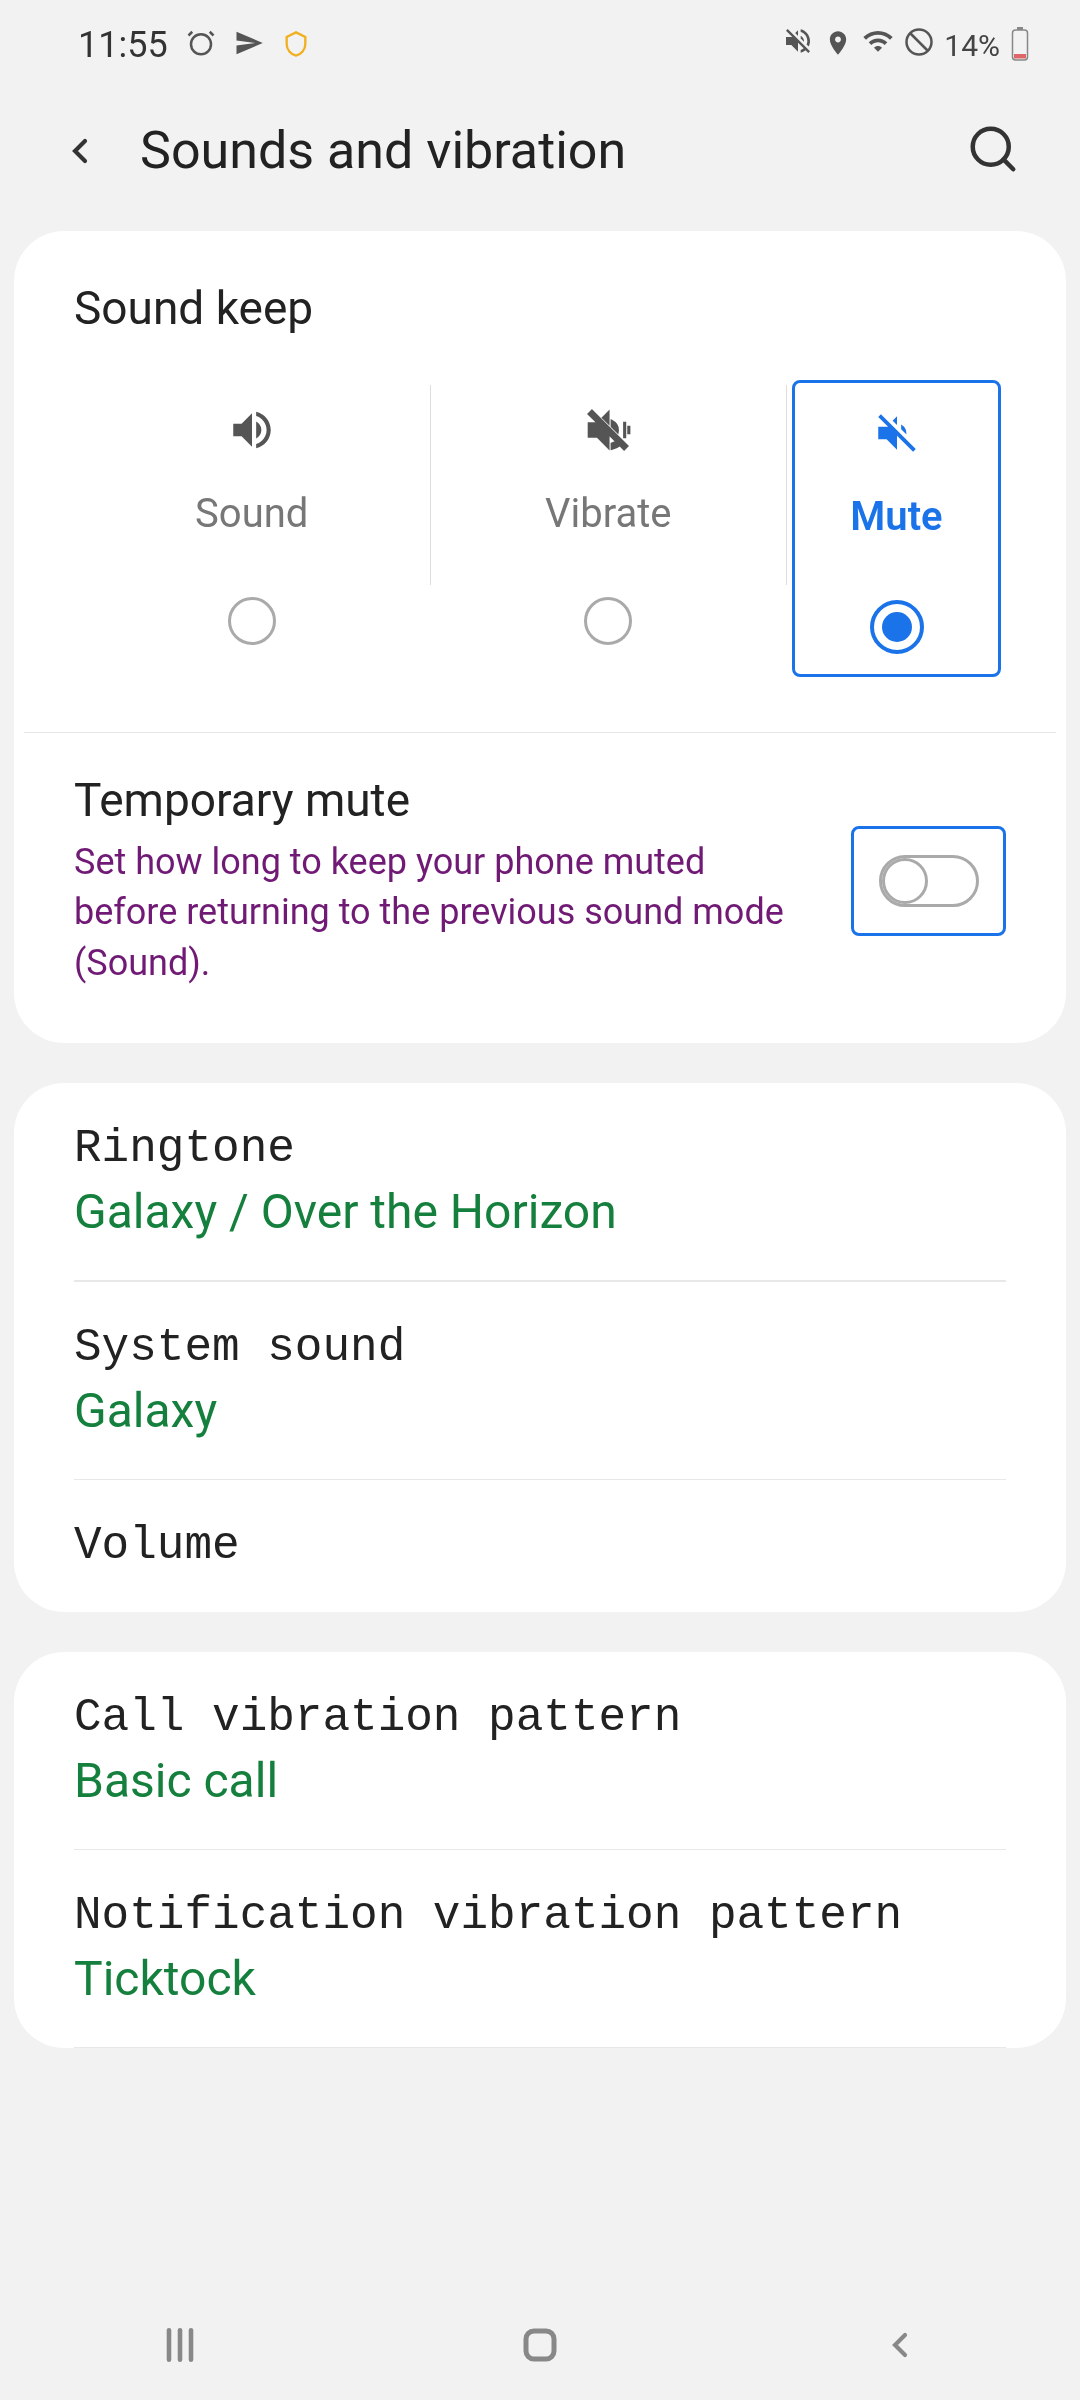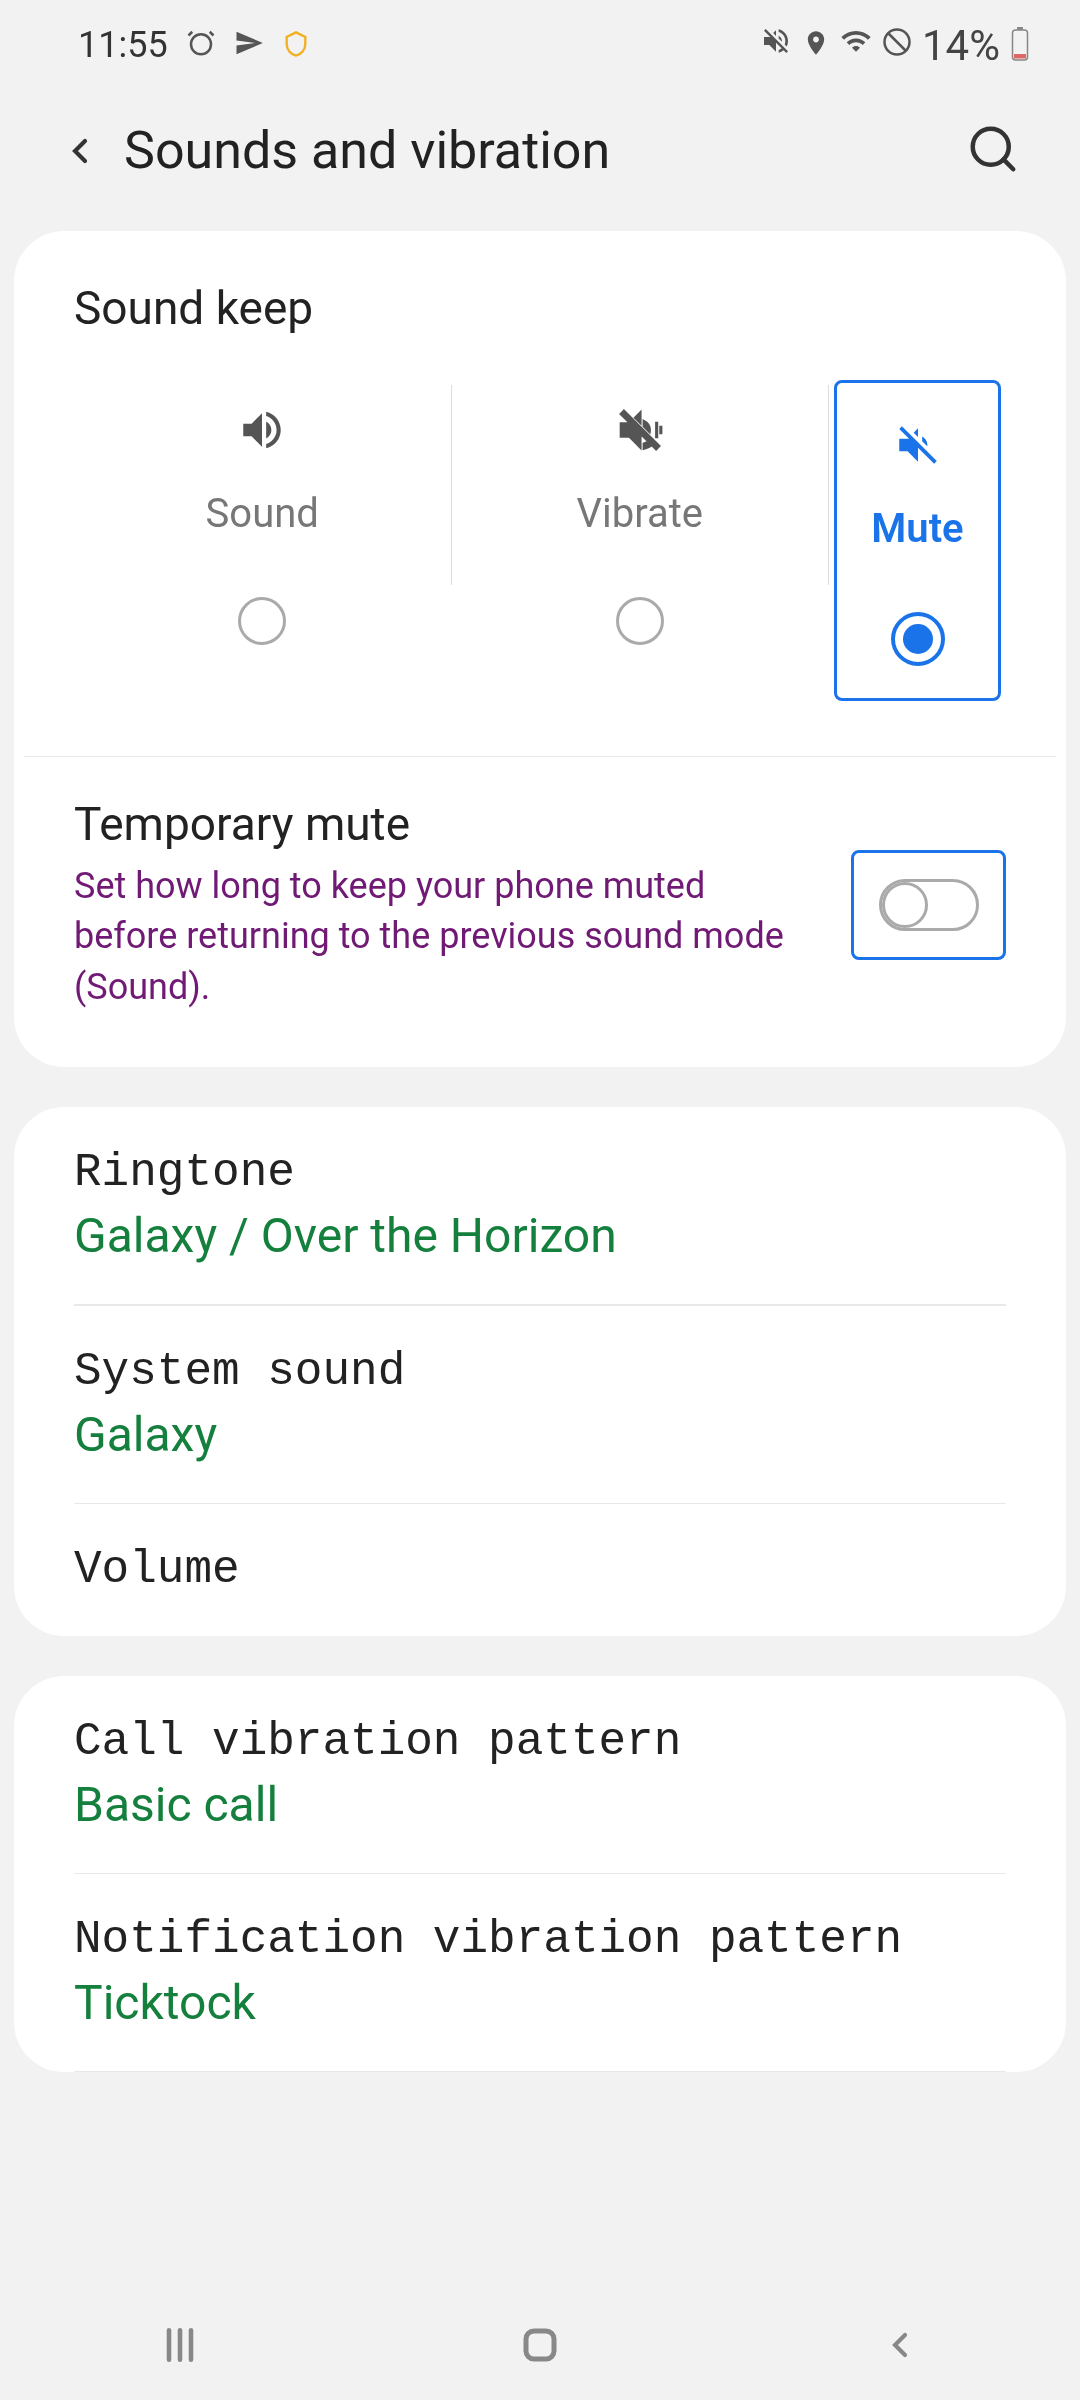--- a/index.html
+++ b/index.html
@@ -21,21 +21,21 @@
       color: #444;
     }
     .status-left { display: flex; align-items: flex-end; gap: 18px; }
     .status-right { display: flex; align-items: center; gap: 10px; }
     .status-time { font-weight: 400; color: #333; font-size: 36px;}
     .status-icon { color: #555; }
     .header {
       display: flex;
       align-items: center;
       padding: 30px 60px 50px 60px;
-      gap: 24px;
+      gap: 40px;
     }
     .header-back { color: #333; display: flex; align-items: center; cursor: pointer; }
     .header-title { font-size: 52px; font-weight: 400; color: #222; flex: 1; }
     .header-search { color: #333; cursor: pointer; }
     .card {
       background: #fff;
       border-radius: 50px;
       margin: 0 14px 40px 14px;
       padding: 0;
     }
@@ -68,24 +68,24 @@
     .mode-icon { height: 60px; display: flex; align-items: center; justify-content: center; color: #555; }
     .mode-label { font-size: 40px; color: #777; margin-top: 30px; }
     .mode-radio {
       width: 48px; height: 48px; border-radius: 50%;
       border: 3px solid #aaa; margin-top: 60px;
       display: flex; align-items: center; justify-content: center;
     }
     .mode-selected {
       border: 3px solid #1a73e8;
       border-radius: 8px;
-      padding: 32px 15px;
+      padding: 20px 15px;
       margin: -5px 5px;
       flex: 0 0 auto;
-      width: 167px;
+      width: 209px;
     }
     .mode-selected .mode-label { color: #1a73e8; font-weight: 600; }
     .mode-selected .mode-icon { color: #1a73e8; }
     .mode-selected .mode-radio {
       width: 54px; height: 54px;
       border: 4px solid #1a73e8;
     }
     .mode-selected .mode-radio::after {
       content: ''; width: 30px; height: 30px; background: #1a73e8; border-radius: 50%;
     }
@@ -176,21 +176,21 @@
       <svg width="32" height="32" viewBox="0 0 24 24" fill="currentColor">
           <path d="M1 9l2 2c4.97-4.97 13.03-4.97 18 0l2-2C16.93 2.93 7.08 2.93 1 9zm8 8l3 3 3-3c-1.65-1.66-4.34-1.66-6 0zm-4-4l2 2c2.76-2.76 7.24-2.76 10 0l2-2C15.14 9.14 8.87 9.14 5 13z"></path>
         </svg>
     </span>
     <span class="status-icon">
       <svg width="30" height="30" viewBox="0 0 24 24" fill="none" stroke="currentColor" stroke-width="2">
           <circle cx="12" cy="12" r="10"></circle>
           <line x1="5" y1="5" x2="19" y2="19"></line>
         </svg>
     </span>
-    <span style="font-size:42px">14%</span>
+    <span style="font-size:30px">14%</span>
     <span class="battery-icon">
       <svg width="20" height="36" viewBox="0 0 12 24">
           <rect x="1" y="2" width="10" height="20" rx="2" fill="none" stroke="#888" stroke-width="1"></rect>
           <rect x="4" y="0" width="4" height="2" fill="#888"></rect>
           <rect x="2" y="18" width="8" height="3" fill="#d66"></rect>
         </svg>
     </span>
   </div>
 </div>
 

